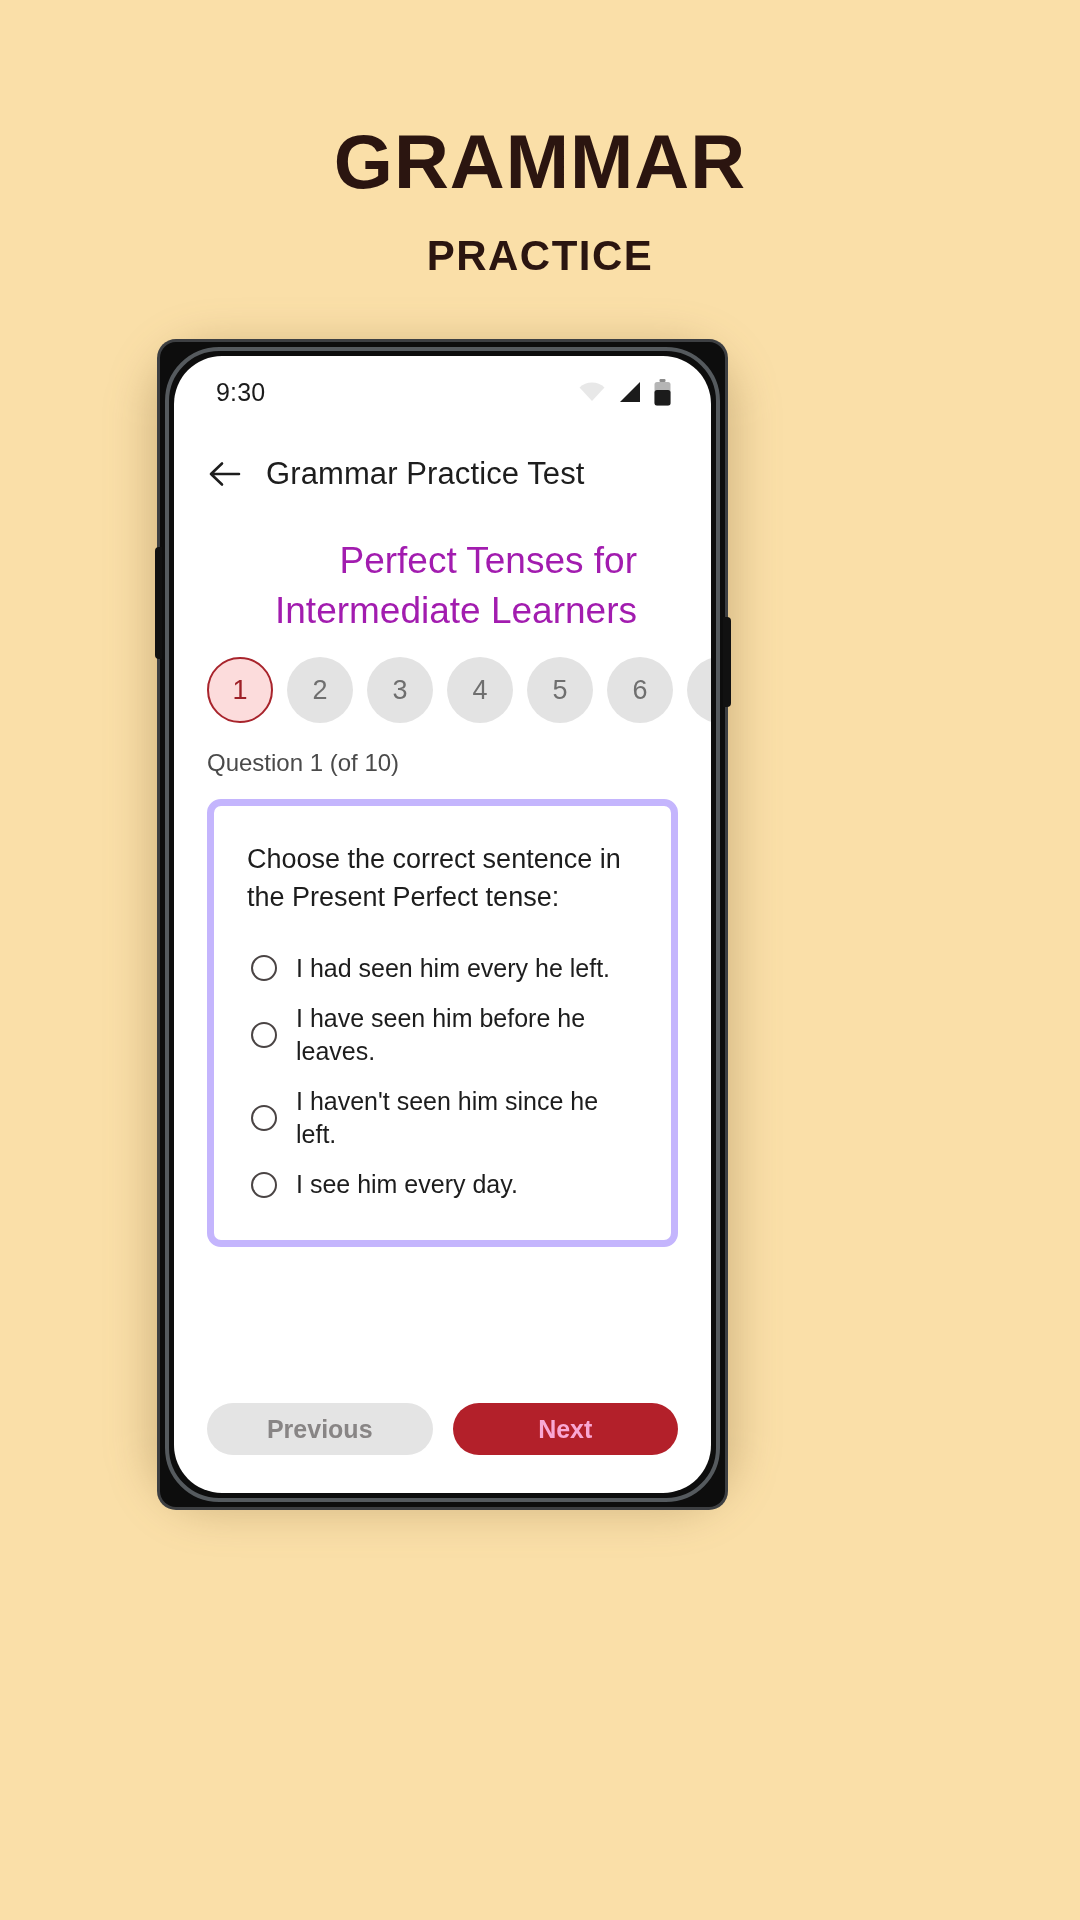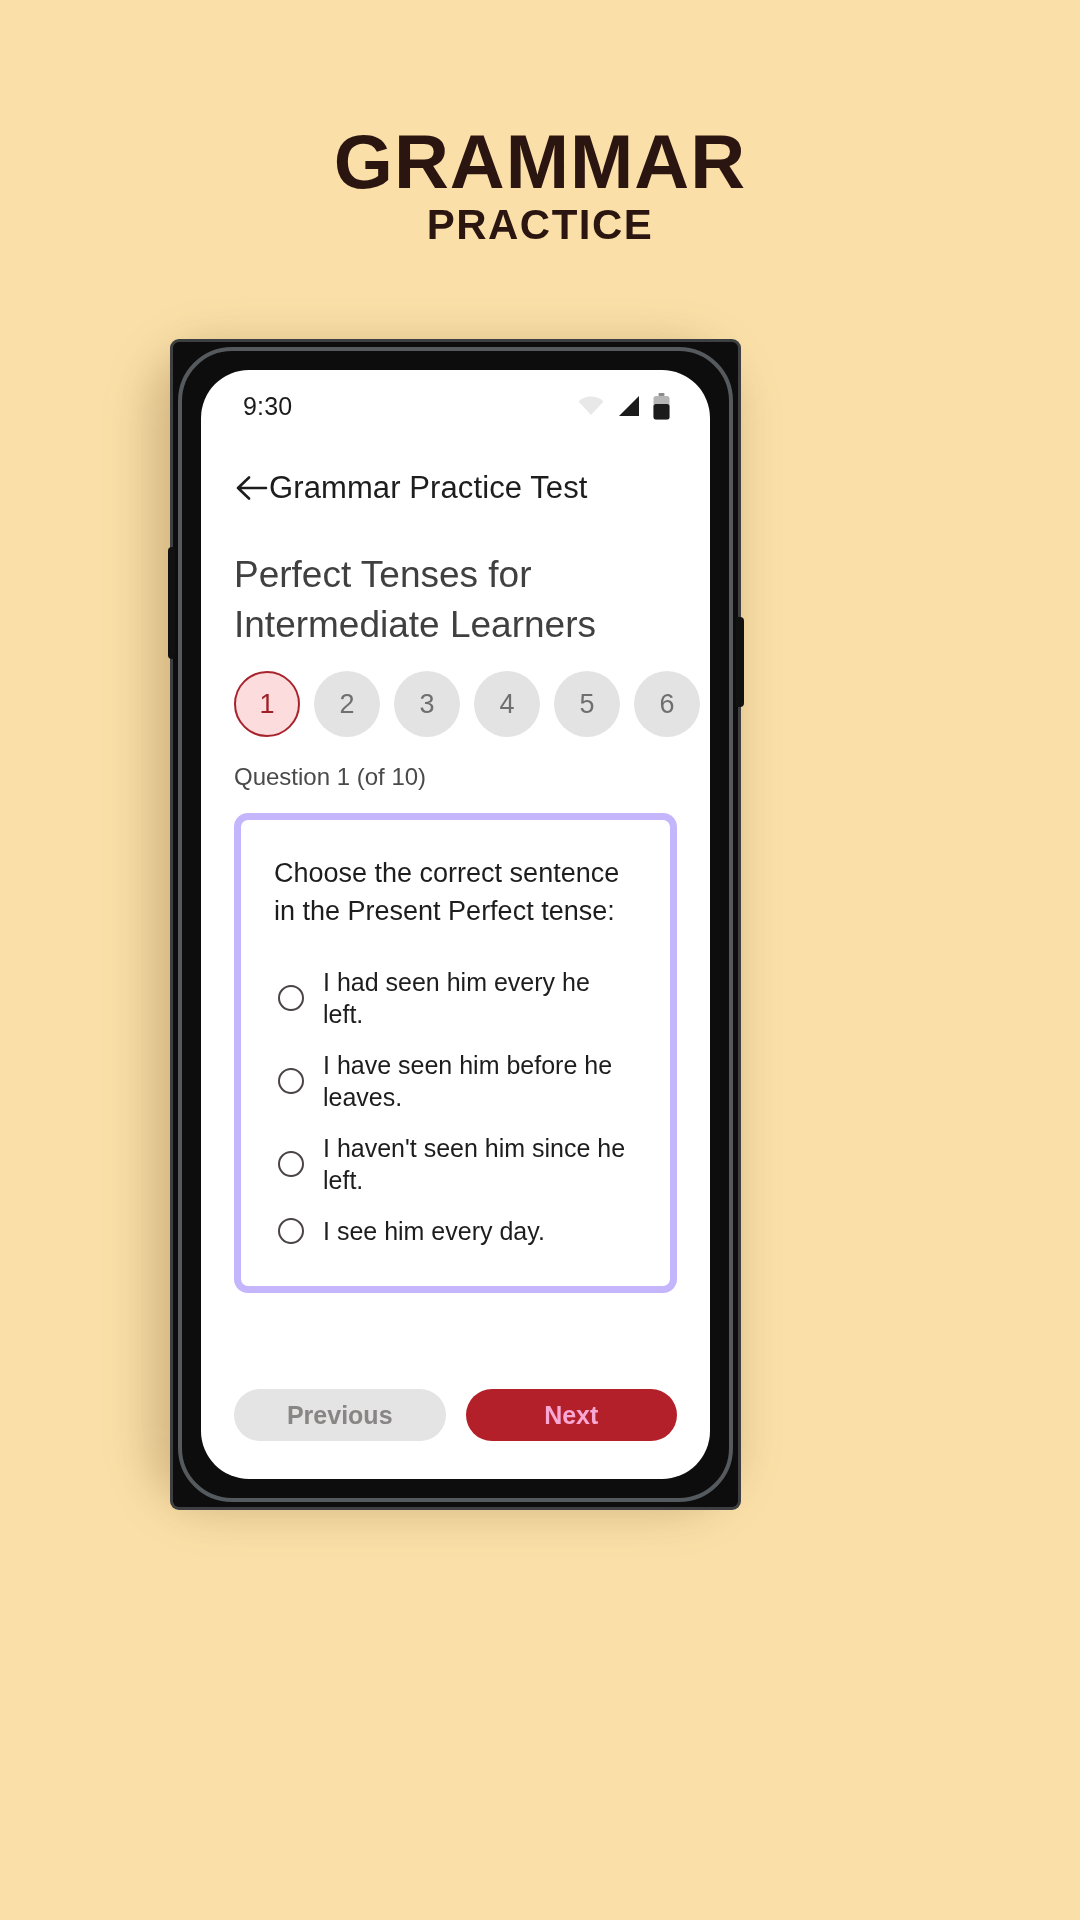--- a/index.html
+++ b/index.html
@@ -13,43 +13,42 @@
 
   
   .poster-title{
     position:absolute; top:118px; left:0; width:1080px;
     text-align:center;
     font-size:76px; font-weight:bold; letter-spacing:1px;
     color:#2B1510;
     font-family:"Liberation Sans", sans-serif;
   }
   .poster-sub{
-    position:absolute; top:201px; left:0; width:1080px;
+    position:absolute; top:232px; left:0; width:1080px;
     text-align:center;
     font-size:42px; font-weight:bold; letter-spacing:1.5px;
     color:#2B1510;
   }
 
   
   .phone-shadow{
     position:absolute; left:150px; top:345px;
     width:585px; height:1165px;
     border-radius:64px;
     background:rgba(120,85,40,0.30);
     filter:blur(22px);
   }
   .phone{
     position:absolute;
     left:160px; top:342px;
     width:565px; height:1165px;
-    border-radius:6px;
+    border-radius:16px;
     background:#0d0d0d;
     box-shadow:0 0 0 3px #3d3f42;
-    padding:28px;
-    margin-left:13px;
+    padding:14px;
   }
   .phone-inner-ring{
     position:absolute; inset:5px;
     border-radius:54px;
     border:4px solid #555a5e;
     pointer-events:none;
   }
   .btn-vol{
     position:absolute; left:-5px; top:205px;
     width:7px; height:112px;
@@ -78,36 +77,37 @@
   }
   .status-time{ font-size:25px; color:#1b1b1b; letter-spacing:.2px; }
   .status-icons{ display:flex; align-items:center; gap:12px; }
   .ic-wifi{ width:28px; height:20px; display:block; }
   .ic-signal{ width:24px; height:22px; display:block; }
   .ic-batt{ width:17px; height:27px; display:block; }
 
   
   .appbar{
     height:92px; flex:0 0 92px;
-    display:flex; align-items:center; 
+    display:flex; align-items:center; gap:24px;
     padding:0 34px;
   }
   .back-arrow{ width:34px; height:34px; flex:0 0 34px; }
   .appbar-title{
     font-size:31px; color:#1d1d1d; letter-spacing:.1px;
   }
 
   
   .content{ flex:1 1 auto; padding:0 33px; overflow:hidden; position:relative; }
 
   .page-heading{
     margin-top:16px;
     font-size:37px; line-height:1.34;
-    color:#404040; letter-spacing:0px;
+    color:#a21caf; letter-spacing:0px;
     max-width:430px;
+    text-align:right;
   }
 
   .chips-row{
     margin-top:22px;
     display:flex; gap:14px;
     width:calc(100% + 33px);
     overflow:hidden;
   }
   .chip{
     flex:0 0 auto;

